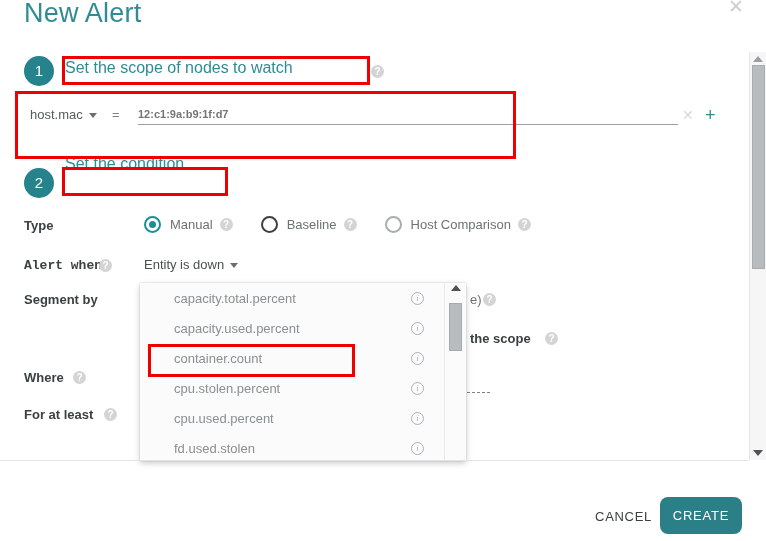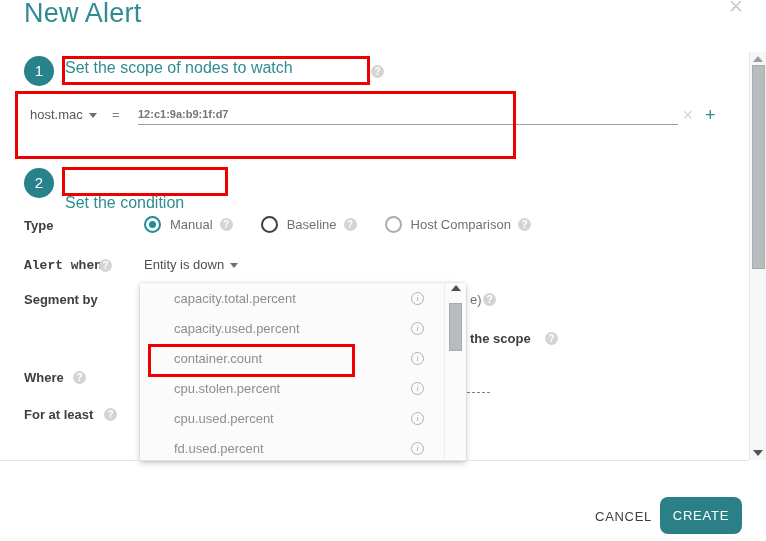--- a/index.html
+++ b/index.html
@@ -356,21 +356,21 @@
     </div>
     <div class="scope-eq" style="left:112px; top:107px;">=</div>
     <div class="scope-value-wrap" style="left:138px; top:104px; width:540px;">
       <input class="scope-value" type="text" placeholder="12:c1:9a:b9:1f:d7" style="">
     </div>
     <div class="remove-x" style="left:682px; top:107px;">✕</div>
     <div class="add-plus" style="left:705px; top:106px;">+</div>
   </div>
 
   <div class="step-badge" style="left:24px; top:168px;">2</div>
-  <div class="step-title" style="left:65px; top:155px;margin-top:39px;">Set the condition</div>
+  <div class="step-title" style="left:65px; top:155px;">Set the condition</div>
 
   <div class="form-label" style="left:24px; top:218px;">Type</div>
   <div class="radio-group" style="left:144px; top:216px;">
     <div class="radio-item">
       <span class="radio-circle checked"></span>
       <span class="radio-label">Manual</span>
       <span class="help-icon">?</span>
     </div>
     <div class="radio-item">
       <span class="radio-circle hovered"></span>
@@ -423,21 +423,21 @@
       </div>
       <div class="dd-item">
         <span class="dd-item-label">cpu.stolen.percent</span>
         <span class="info-icon">i</span>
       </div>
       <div class="dd-item">
         <span class="dd-item-label">cpu.used.percent</span>
         <span class="info-icon">i</span>
       </div>
       <div class="dd-item">
-        <span class="dd-item-label">fd.used.percent</span>
+        <span class="dd-item-label">fd.used.stolen</span>
         <span class="info-icon">i</span>
       </div>
     </div>
     <div class="dd-scroll">
       <div class="dd-scroll-up"></div>
       <div class="dd-scroll-thumb" style="top:20px; height:48px;"></div>
     </div>
   </div>
 
   <div class="page-scroll">

